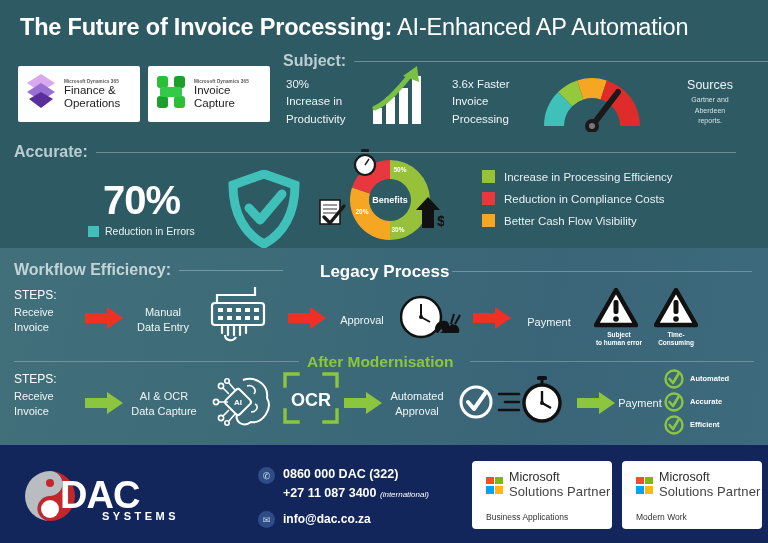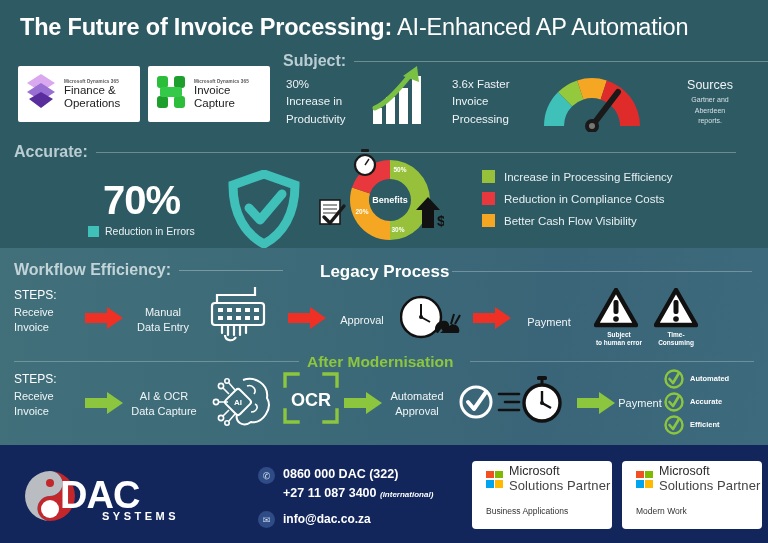--- a/index.html
+++ b/index.html
@@ -149,29 +149,29 @@
     font-size: 38px; font-weight: bold; color: #ffffff; letter-spacing: -1px;
   }
   .dac-sub {
     position: absolute; left: 102px; top: 510px;
     font-size: 11px; font-weight: bold; color: #ffffff; letter-spacing: 3.5px;
   }
   .contact {
     position: absolute; left: 258px; font-size: 12.5px; font-weight: bold; color: #ffffff;
     white-space: nowrap;
   }
-  .contact .intl { font-size: 8px; font-style: italic; font-weight: bold; }
+  .contact .intl { font-size: 8px; font-style: italic; font-weight: normal; }
   .cicon {
     position: absolute; left: 258px; width: 17px; height: 17px; border-radius: 50%;
     background: #2f4c86; display: flex; align-items: center; justify-content: center;
     color: #cfe0f2; font-size: 9px;
   }
   .ms-badge {
     position: absolute; top: 461px; width: 140px; height: 68px;
-    background: #ffffff; border-radius: 4px; padding: 4px 0 0 14px;
+    background: #ffffff; border-radius: 4px; padding: 10px 0 0 14px;
   }
   .ms-badge.b1 { left: 472px; }
   .ms-badge.b2 { left: 622px; }
   .ms-row { display: flex; align-items: center; gap: 6px; }
   .ms-squares { width: 17px; height: 17px; display: grid; grid-template-columns: 1fr 1fr;
                 grid-template-rows: 1fr 1fr; gap: 1.5px; }
   .ms-name { font-size: 12.5px; color: #2b2b2b; line-height: 1.05; }
   .ms-sp { font-size: 13px; color: #444; letter-spacing: 0.1px; }
   .ms-cat { font-size: 8.5px; color: #333; margin-top: 13px; }
 </style>

